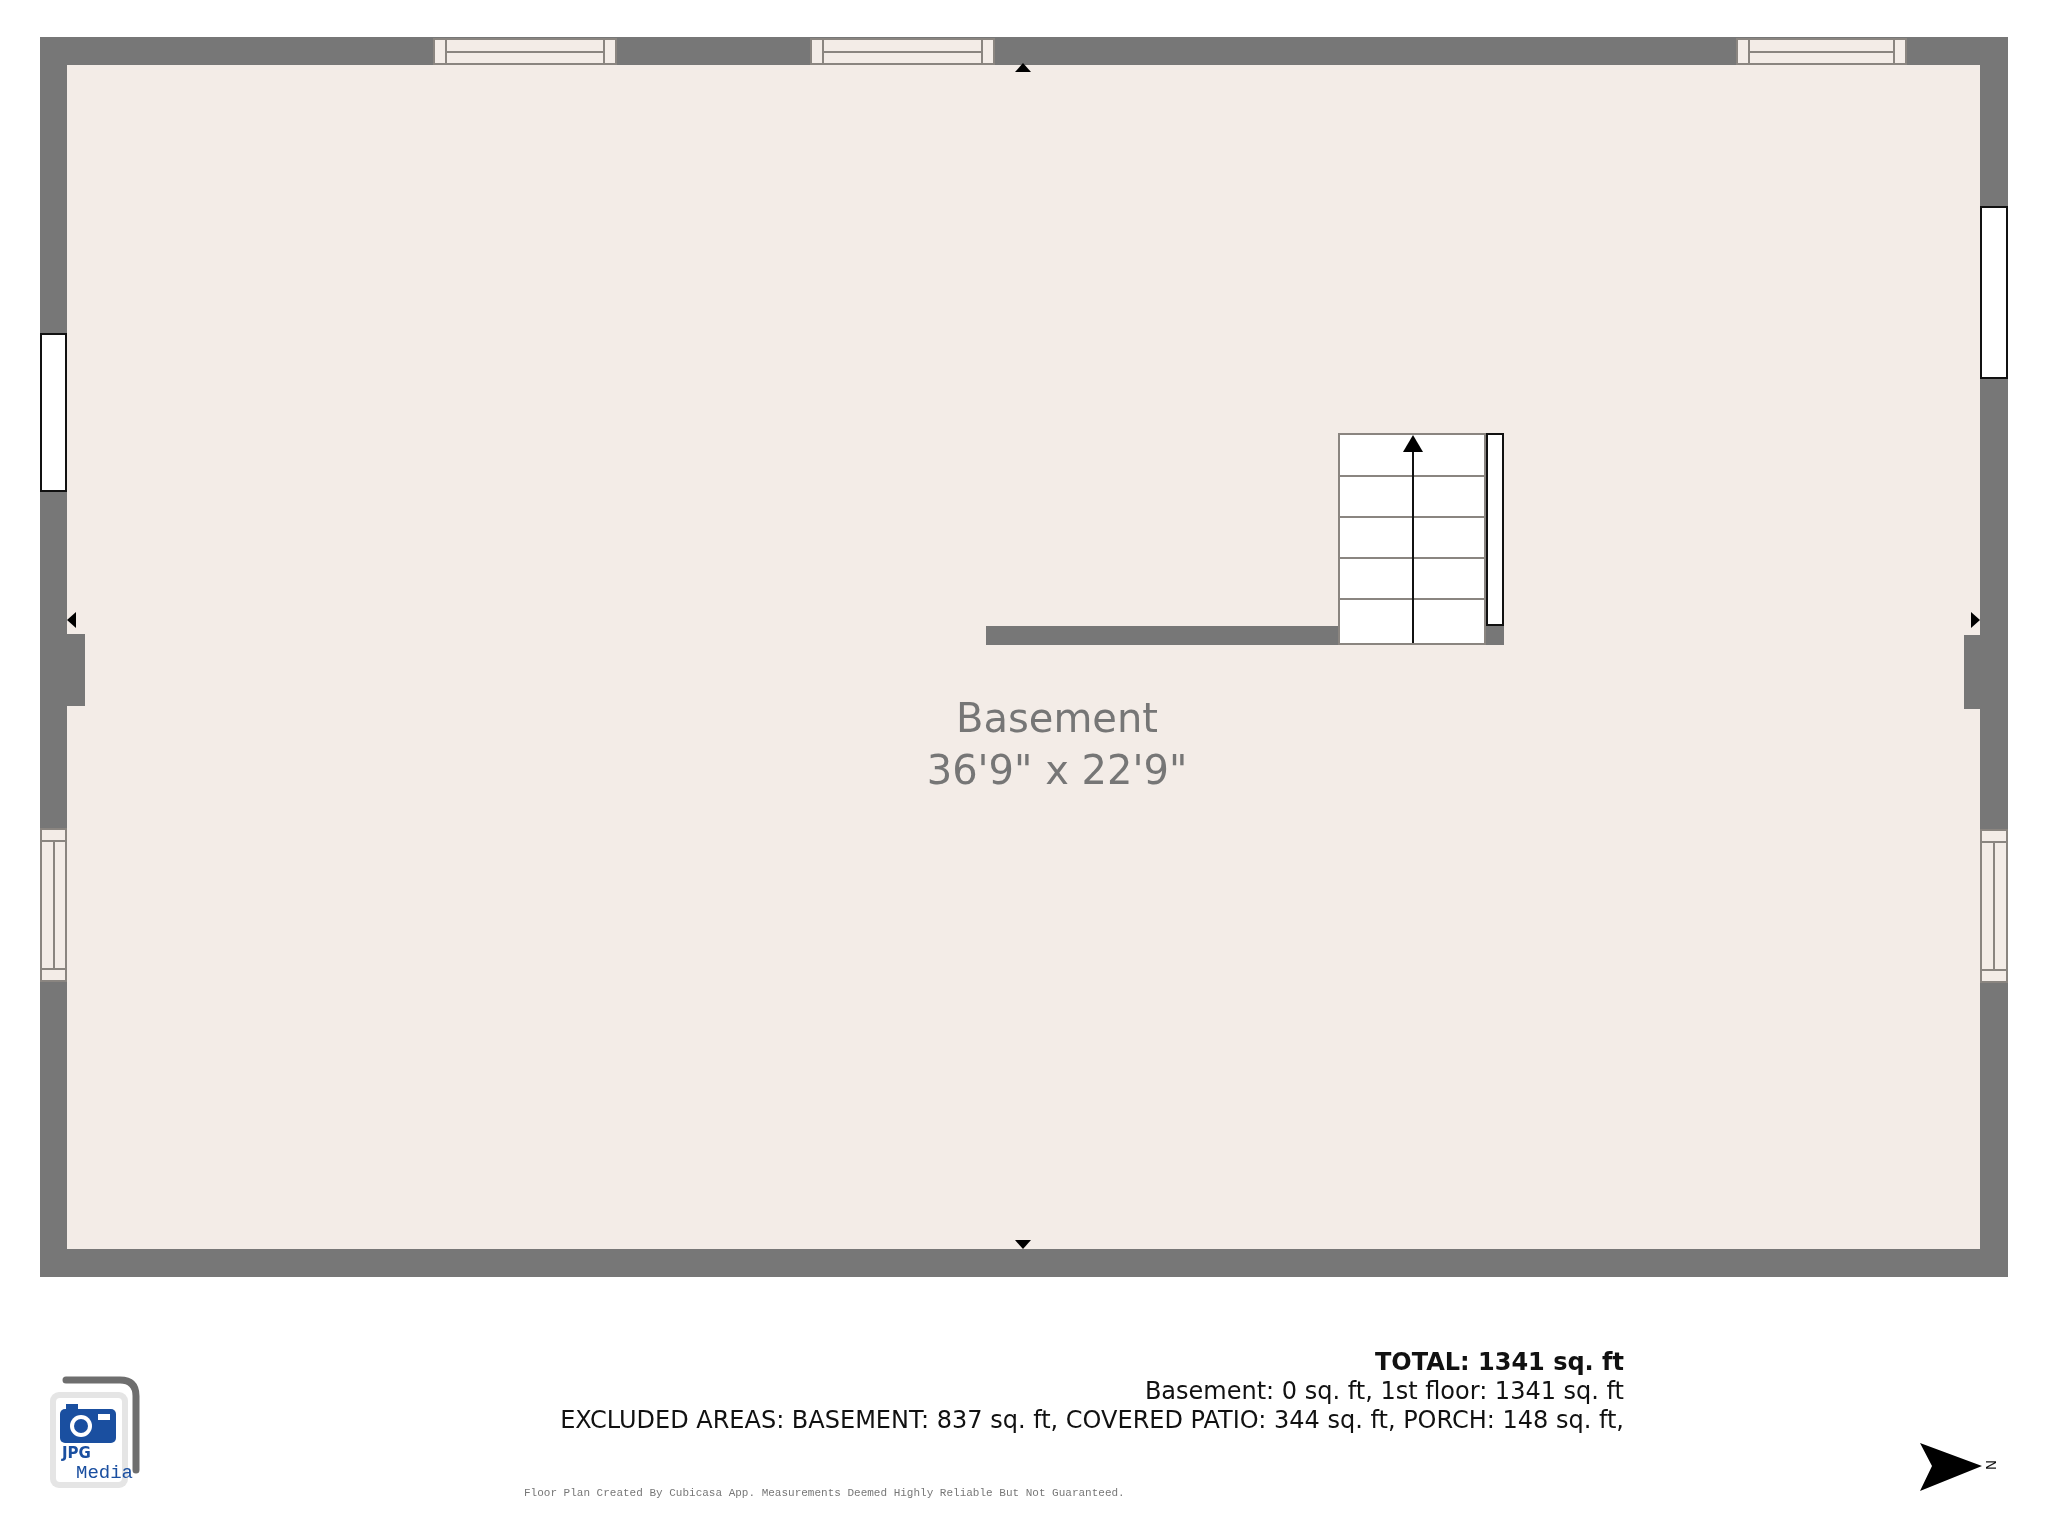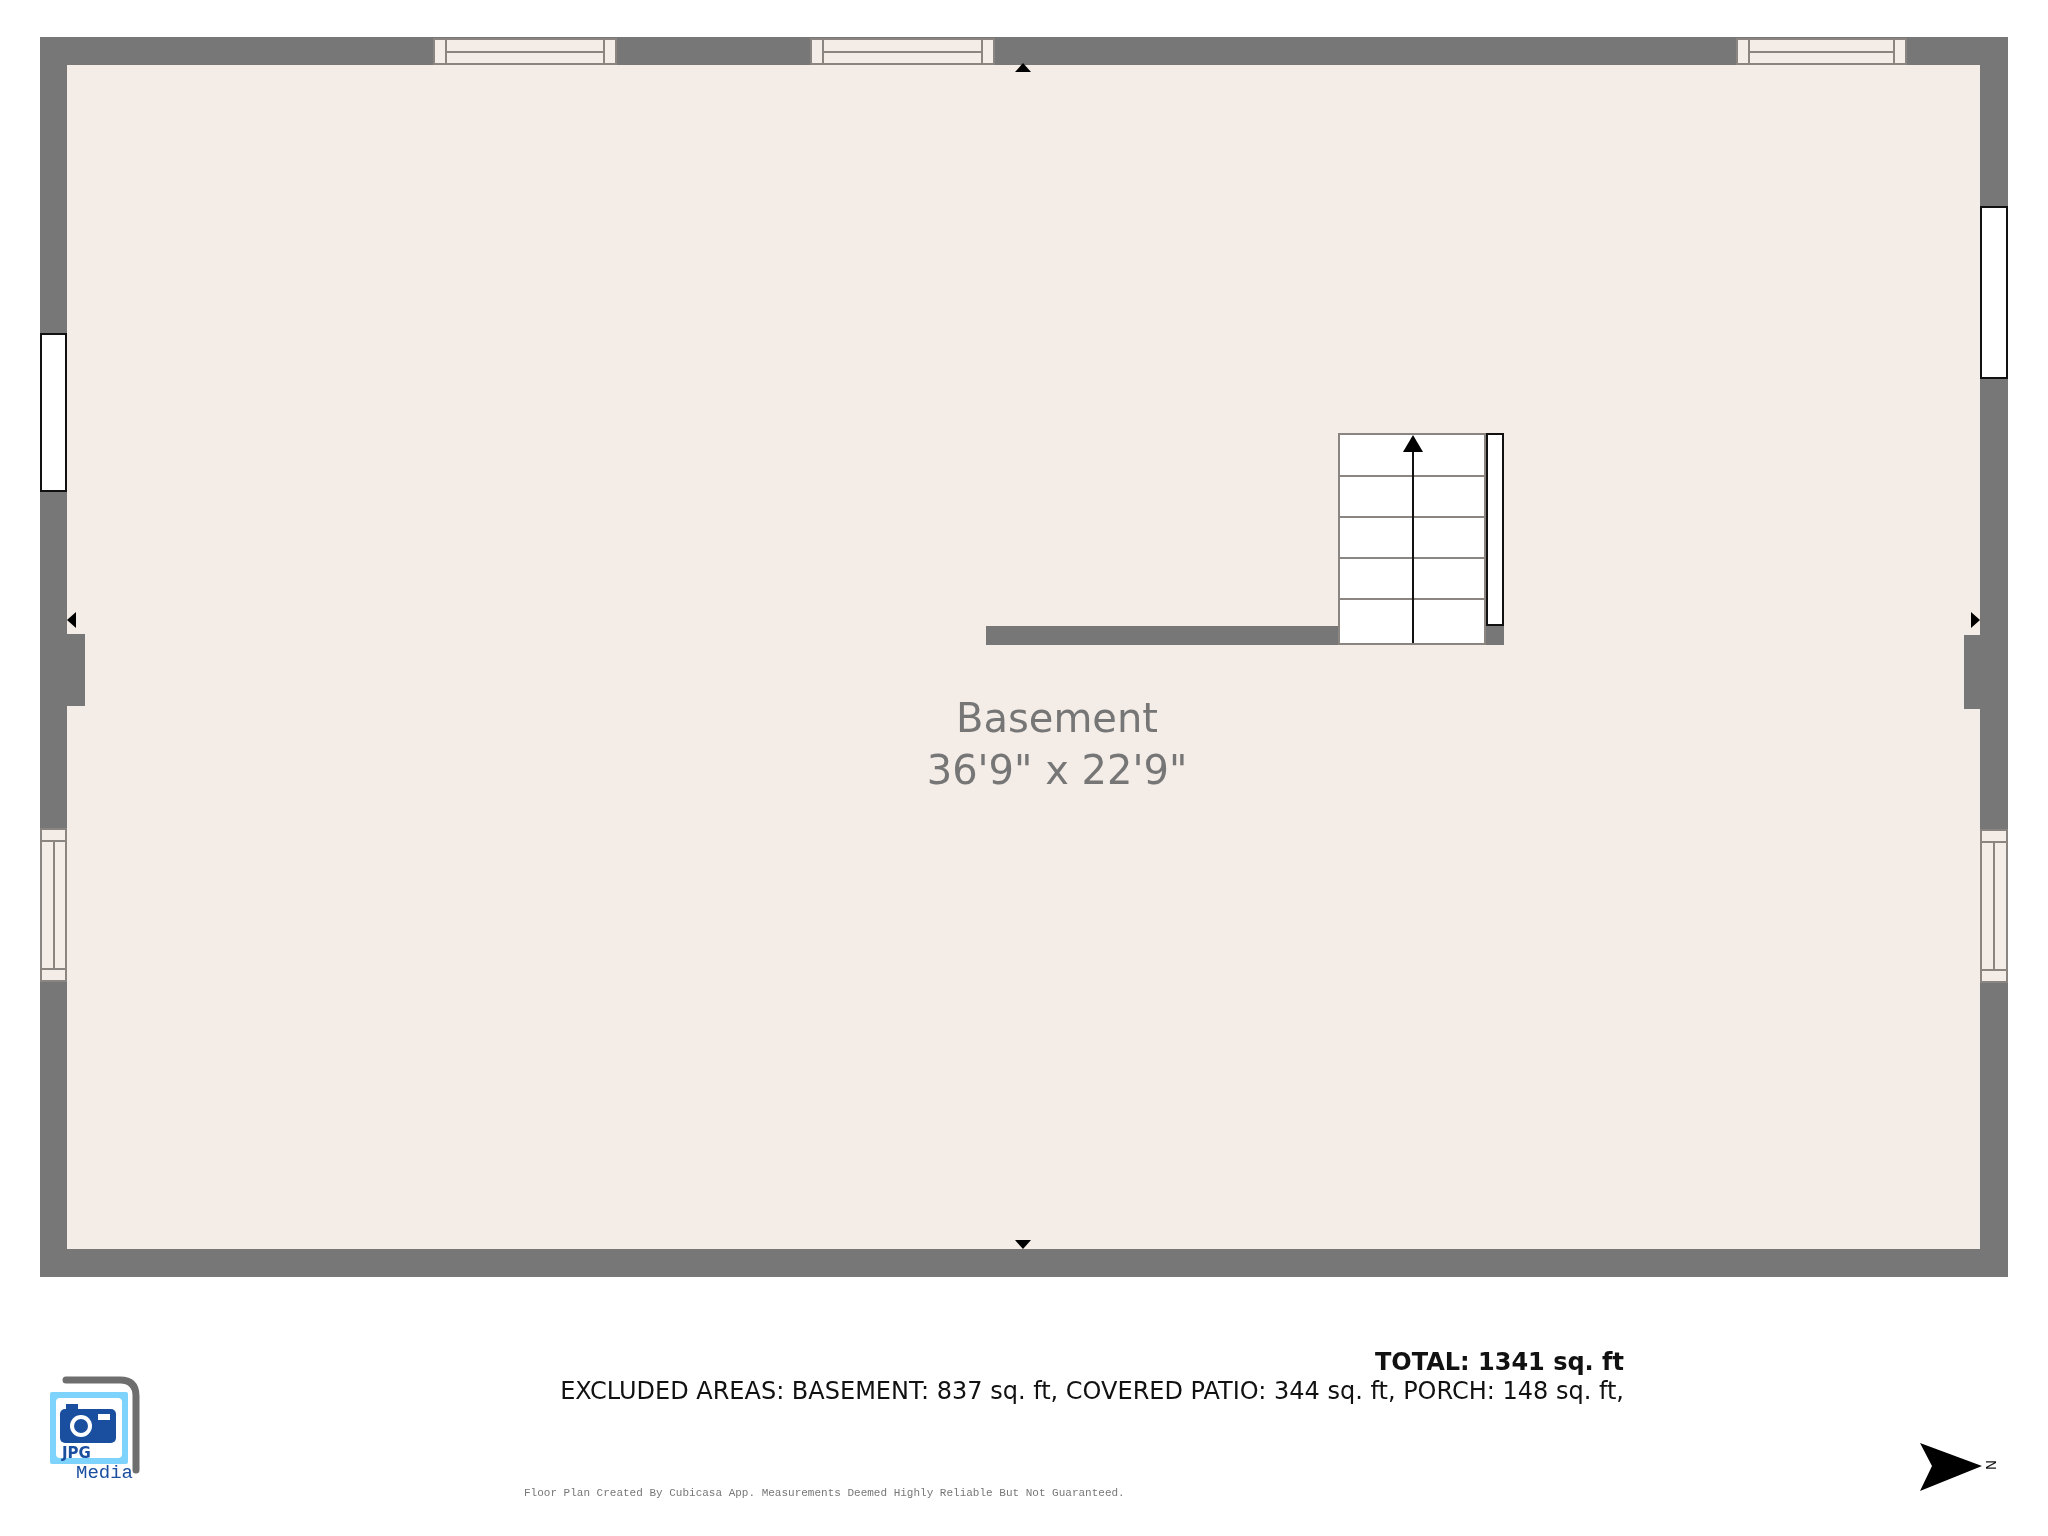--- a/index.html
+++ b/index.html
@@ -107,29 +107,30 @@
   <div class="abs opening" style="left:1486px;top:433px;width:18px;height:193px;"></div>
 
   <div class="abs room-label" style="left:857px;top:692px;width:400px;">
     <div>Basement</div>
     <div>36'9" x 22'9"</div>
   </div>
 </div>
 
 <div class="abs summary" style="left:424px;top:1348px;width:1200px;">
   <div class="line total">TOTAL: 1341 sq. ft</div>
+  <div class="line">Basement: 0 sq. ft, 1st floor: 1341 sq. ft</div>
   <div class="line">EXCLUDED AREAS: BASEMENT: 837 sq. ft, COVERED PATIO: 344 sq. ft, PORCH: 148 sq. ft,</div>
 </div>
 <div class="abs credit" style="left:524px;top:1487px;width:1000px;">Floor Plan Created By Cubicasa App. Measurements Deemed Highly Reliable But Not Guaranteed.</div>
 
 <div class="abs" style="left:48px;top:1376px;width:92px;height:112px;">
   <svg class="abs" style="left:14px;top:0;" width="78" height="98">
     <path d="M4 4 H58 Q74 4 74 20 V94" fill="none" stroke="#6e6e6e" stroke-width="7" stroke-linecap="round"></path>
   </svg>
-  <div class="abs" style="left:2px;top:16px;width:78px;height:72px;background:#7dd3fc;border-radius:2px;">
+  <div class="abs" style="left:2px;top:16px;width:78px;height:96px;background:#e5e5e5;border-radius:9px;">
     <div class="abs" style="left:6px;top:6px;right:6px;bottom:6px;background:#ffffff;border-radius:4px;"></div>
     <svg class="abs" style="left:10px;top:12px;" width="58" height="40">
       <rect x="6" y="0" width="12" height="6" fill="#1a4fa0"></rect>
       <rect x="0" y="5" width="56" height="34" rx="5" fill="#1a4fa0"></rect>
       <circle cx="21" cy="22" r="11" fill="#ffffff"></circle>
       <circle cx="21" cy="22" r="7" fill="#1a4fa0"></circle>
       <rect x="38" y="10" width="12" height="6" fill="#ffffff"></rect>
     </svg>
     <div class="abs" style="left:12px;top:52px;font-size:15px;font-weight:bold;color:#1a4fa0;font-family:'DejaVu Sans',sans-serif;">JPG</div>
     <div class="abs" style="left:26px;top:70px;font-size:19px;color:#1a4fa0;font-family:Liberation Mono, monospace;">Media</div>

